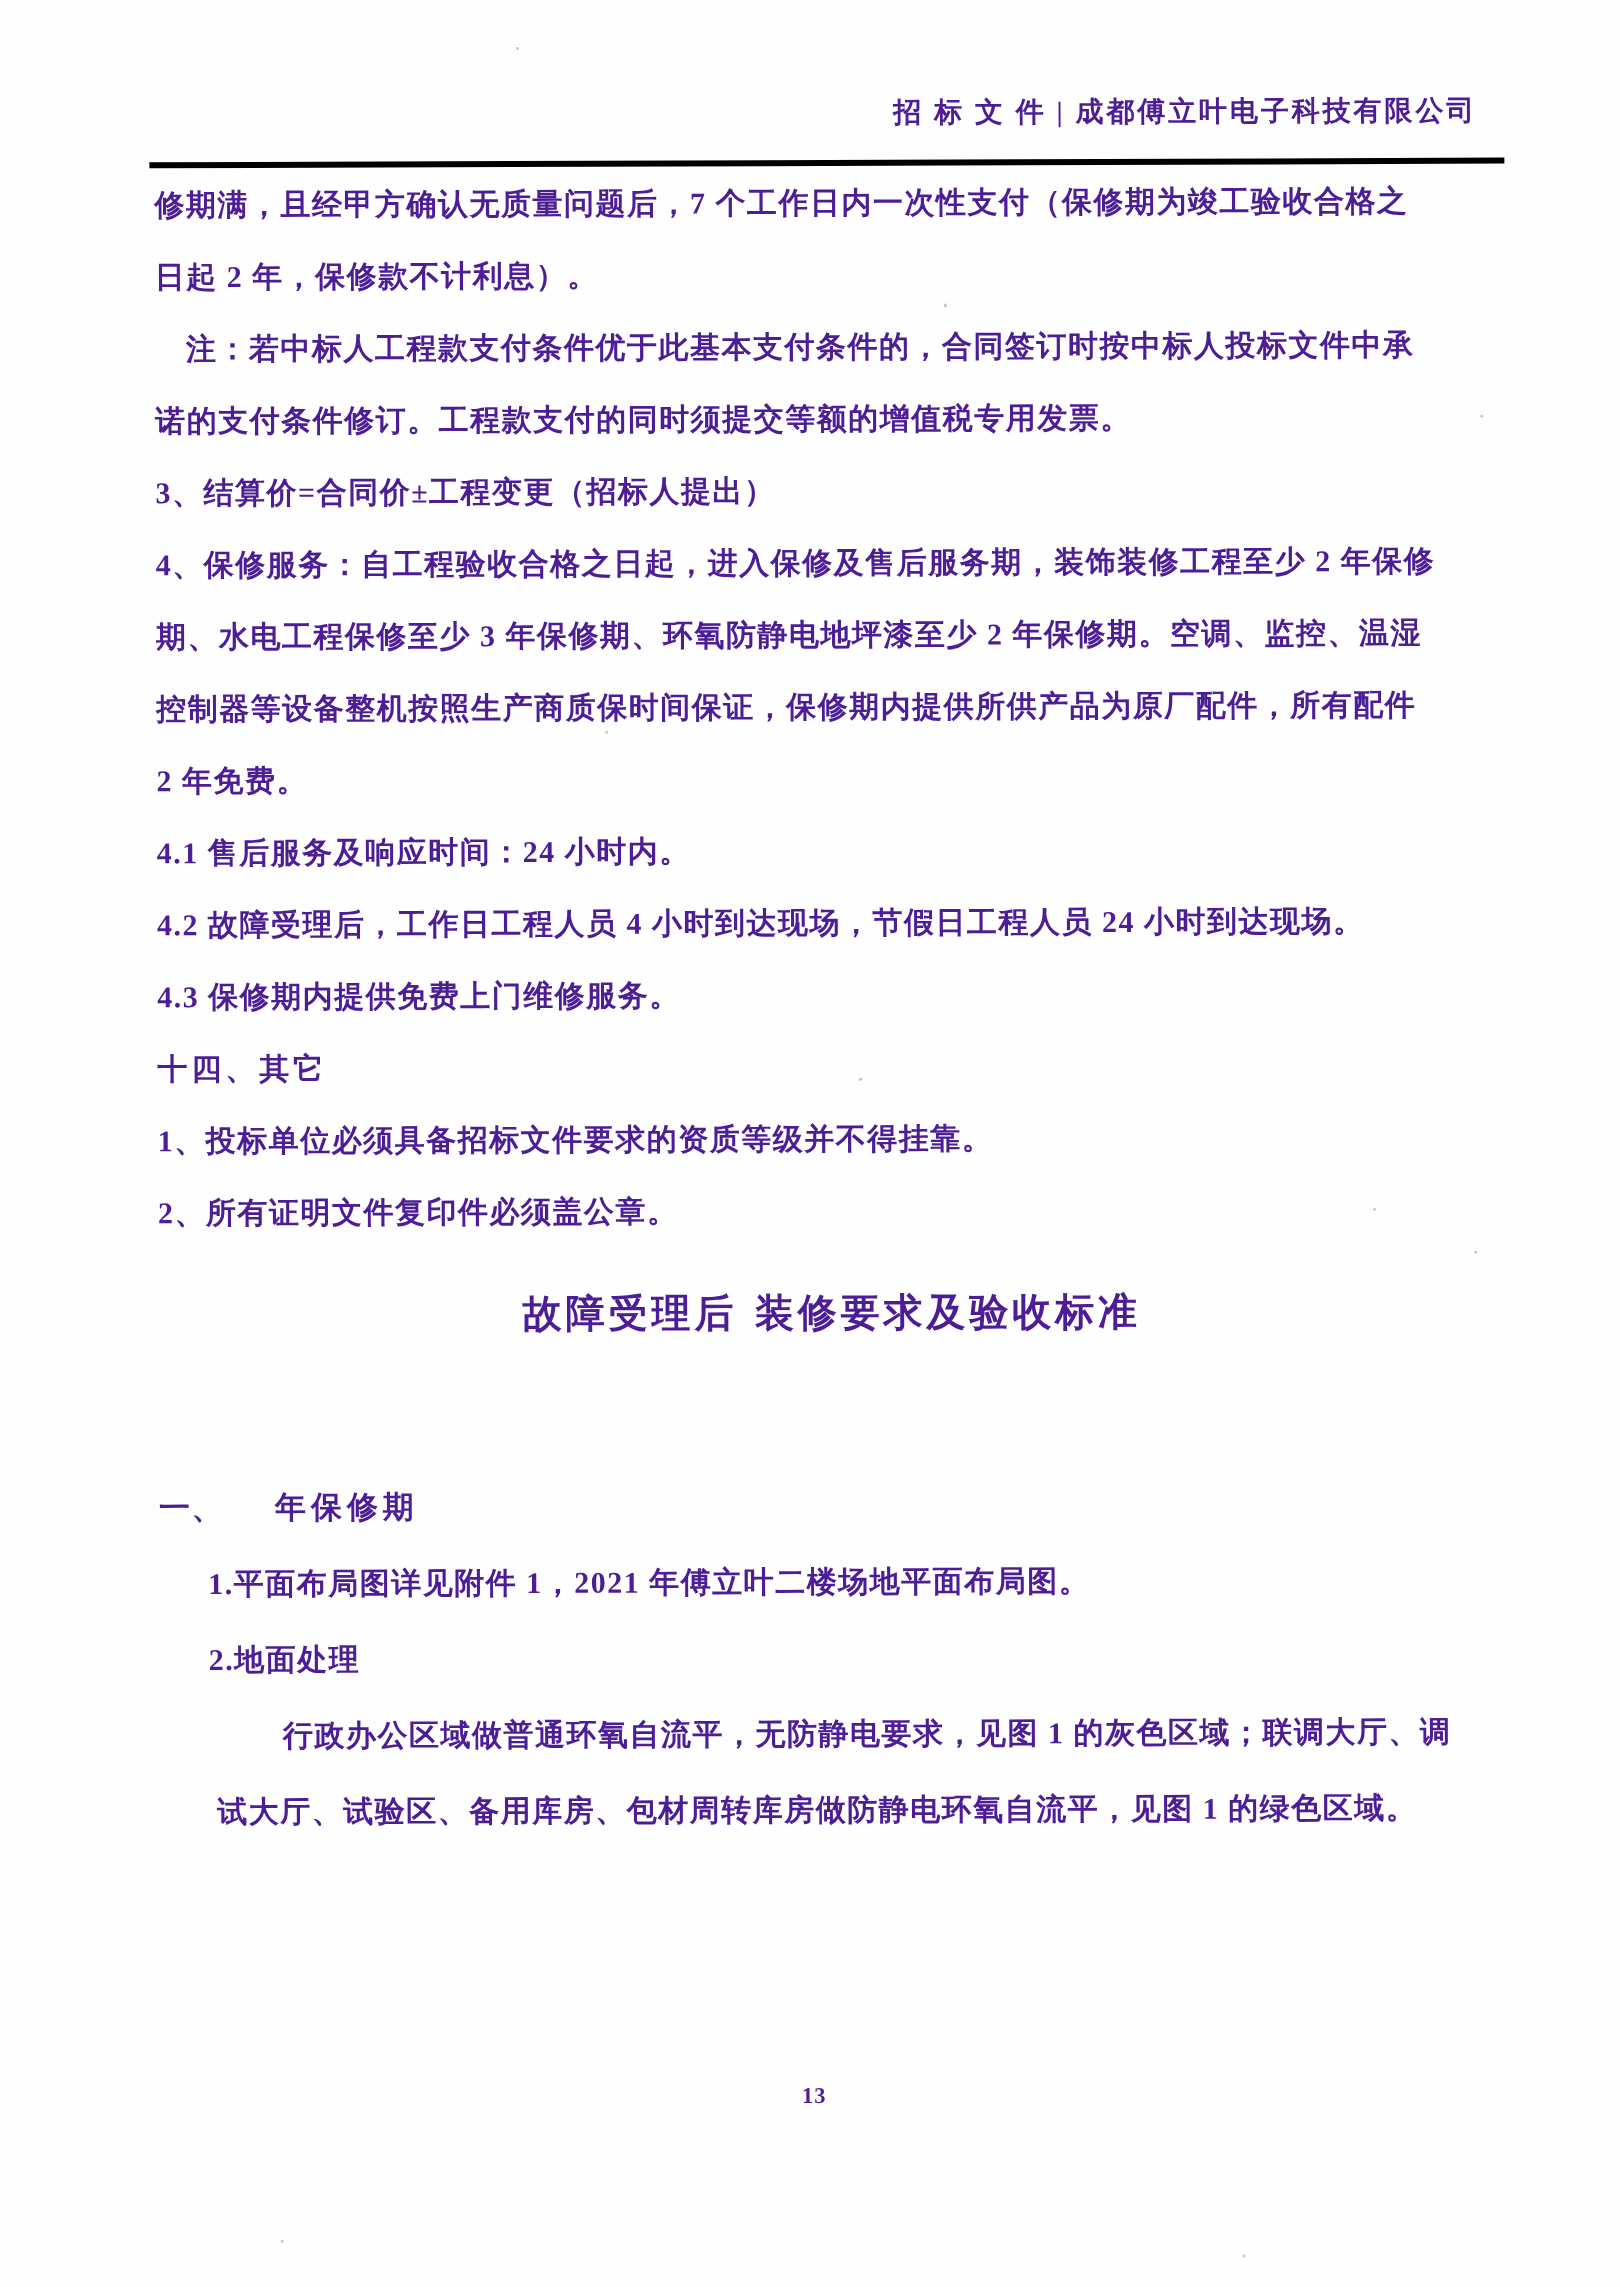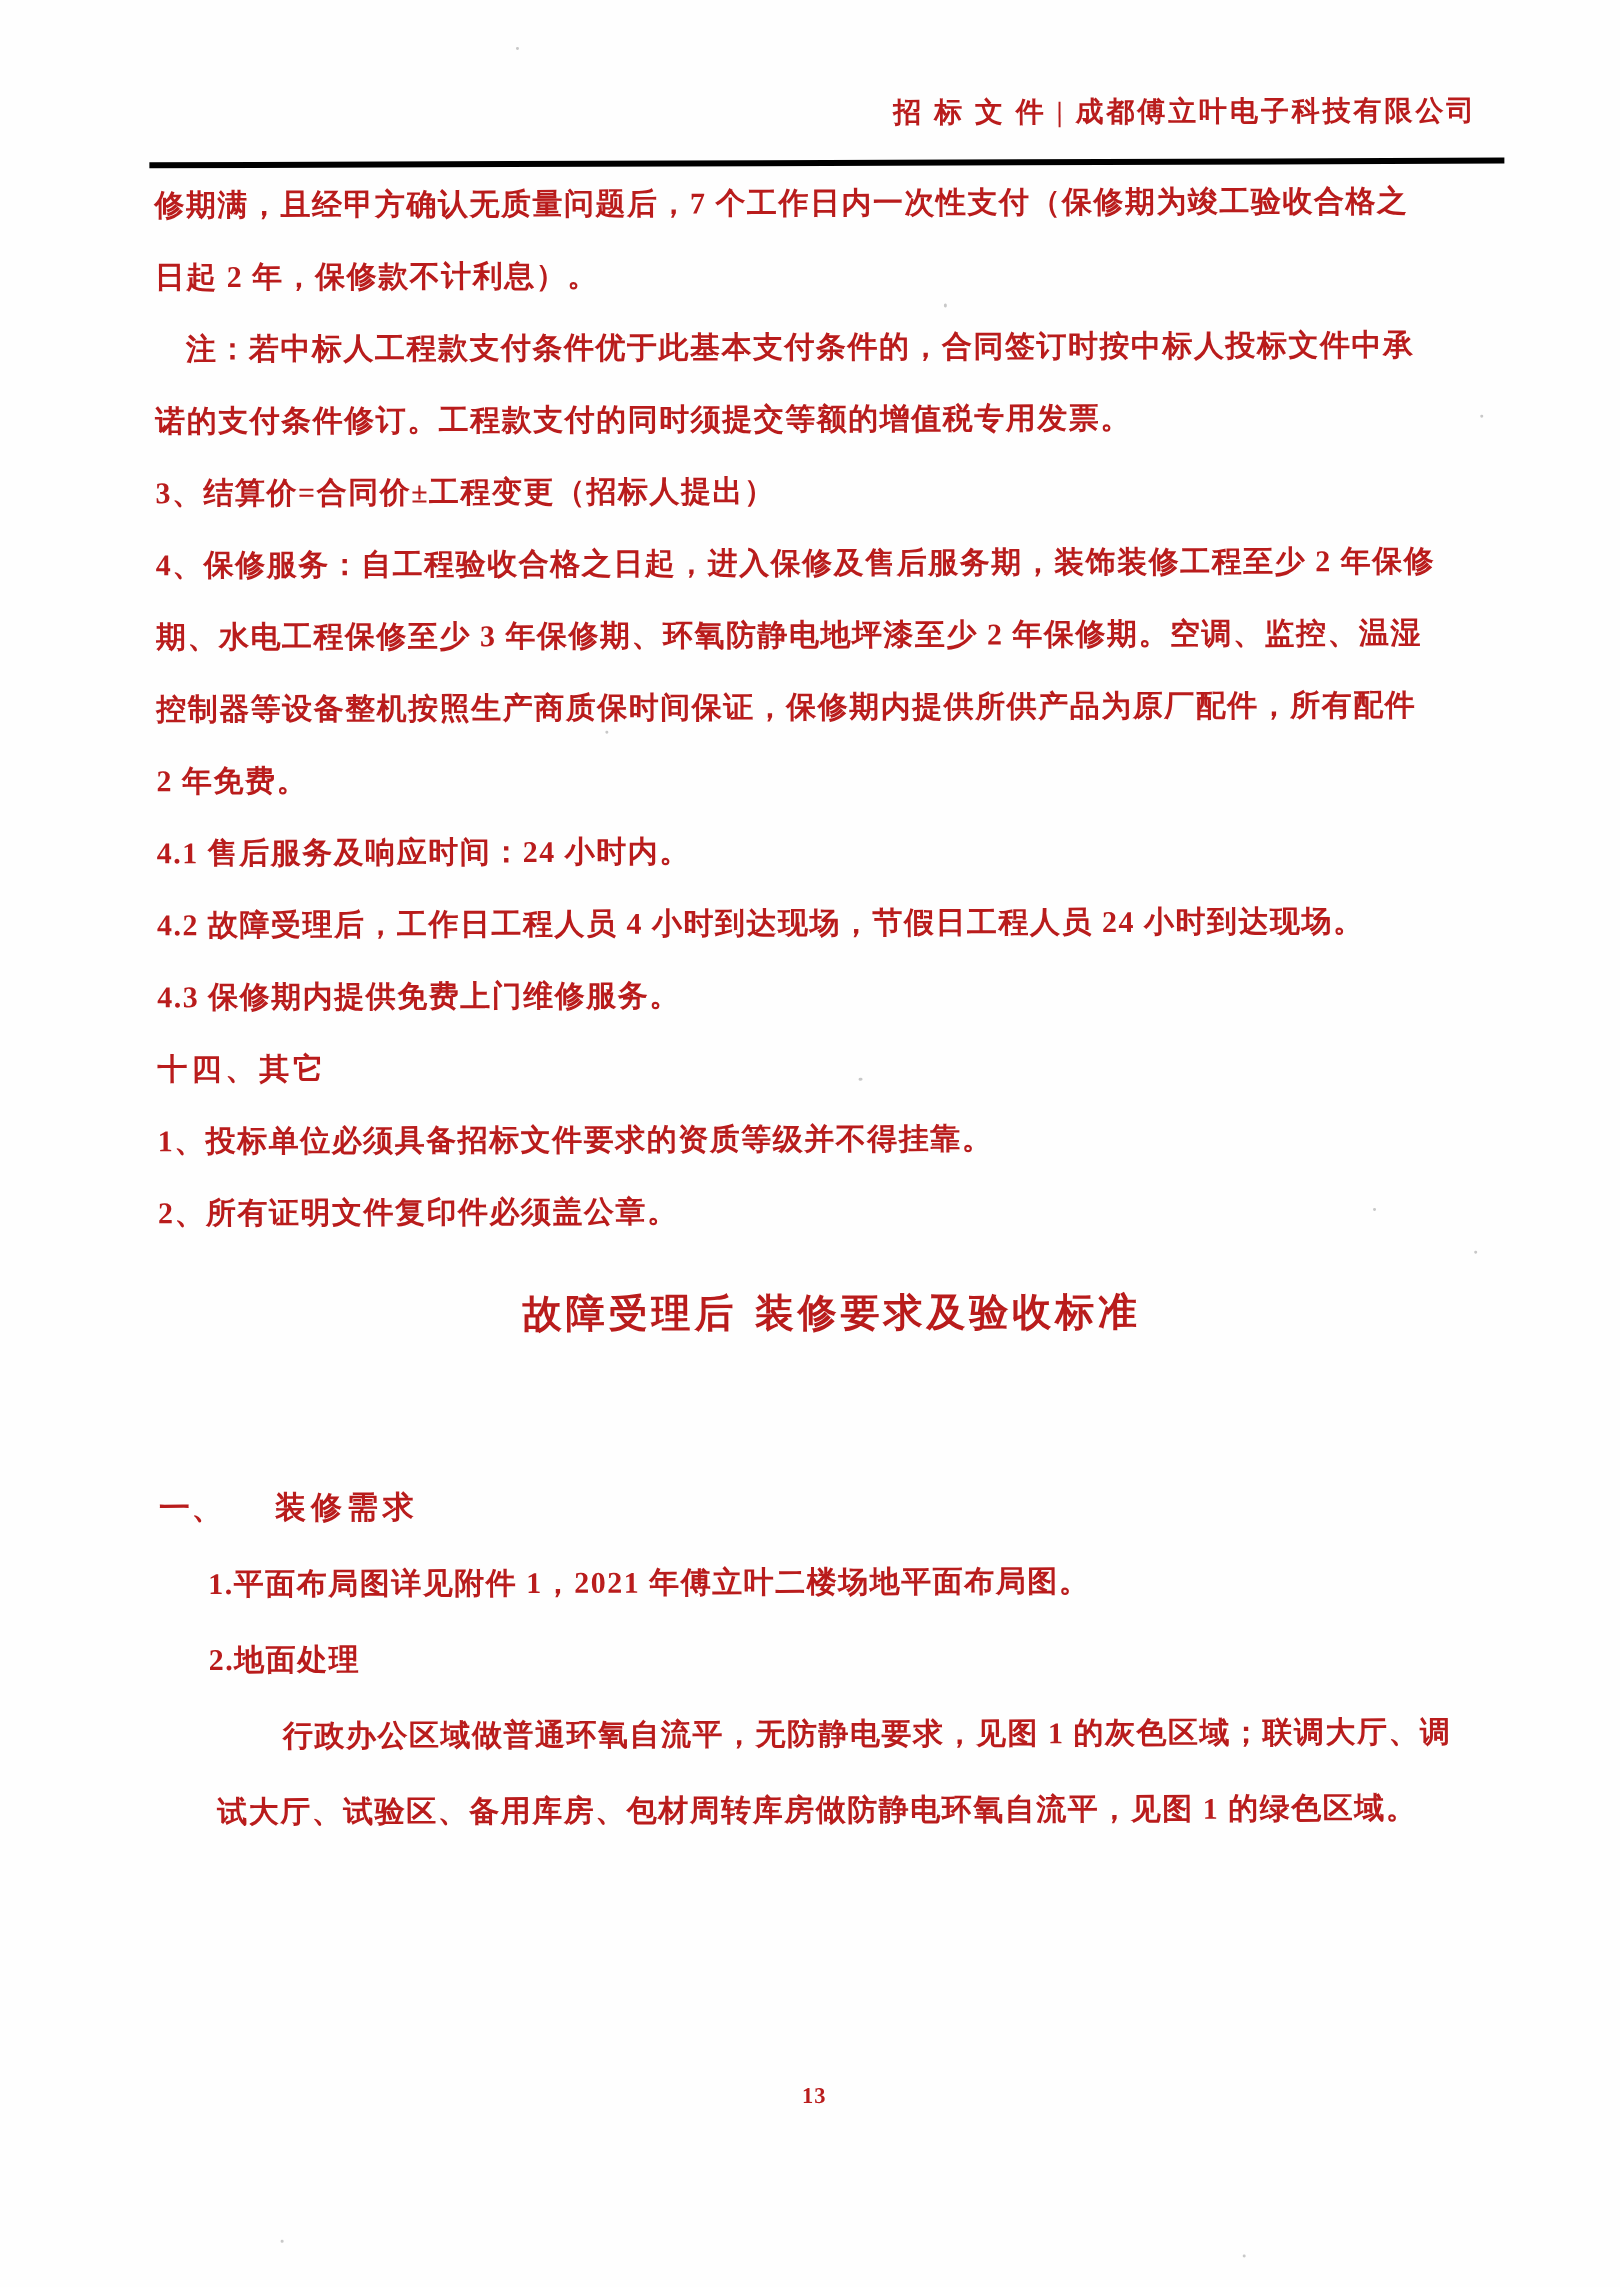--- a/index.html
+++ b/index.html
@@ -7,21 +7,21 @@
     padding: 0;
     background: #ffffff;
   }
   .page {
     position: relative;
     width: 1620px;
     height: 2288px;
     background: #fefefe;
     overflow: hidden;
     font-family: "Liberation Serif", "DejaVu Serif", serif;
-    color: #b91c1c;
+    color: #4c1d95;
   }
   .tilt {
     position: absolute;
     inset: 0;
     transform: rotate(-0.2deg);
     transform-origin: 50% 40%;
   }
   .doc-header {
     position: absolute;
     top: 94px;
@@ -124,21 +124,21 @@
       <div class="line">1、投标单位必须具备招标文件要求的资质等级并不得挂靠。</div>
       <div class="line">2、所有证明文件复印件必须盖公章。</div>
     </div>
 
     <div class="part-title">
       <span>故障受理后</span><span class="title-gap"></span><span>装修要求及验收标准</span>
     </div>
 
     <div class="section">
       <div class="row section-heading">
-        <span>一、</span><span class="heading-title">装修需求</span>
+        <span>一、</span><span class="heading-title">年保修期</span>
       </div>
       <div class="row section-item">1.平面布局图详见附件 1，2021 年傅立叶二楼场地平面布局图。</div>
       <div class="row section-item">2.地面处理</div>
       <div class="row para-first">行政办公区域做普通环氧自流平，无防静电要求，见图 1 的灰色区域；联调大厅、调</div>
       <div class="row para-next">试大厅、试验区、备用库房、包材周转库房做防静电环氧自流平，见图 1 的绿色区域。</div>
     </div>
 
     <div class="page-footer">13</div>
 
     <div class="speck" style="left:519px; top:46px; width:2.9px; height:2.9px;"></div>

